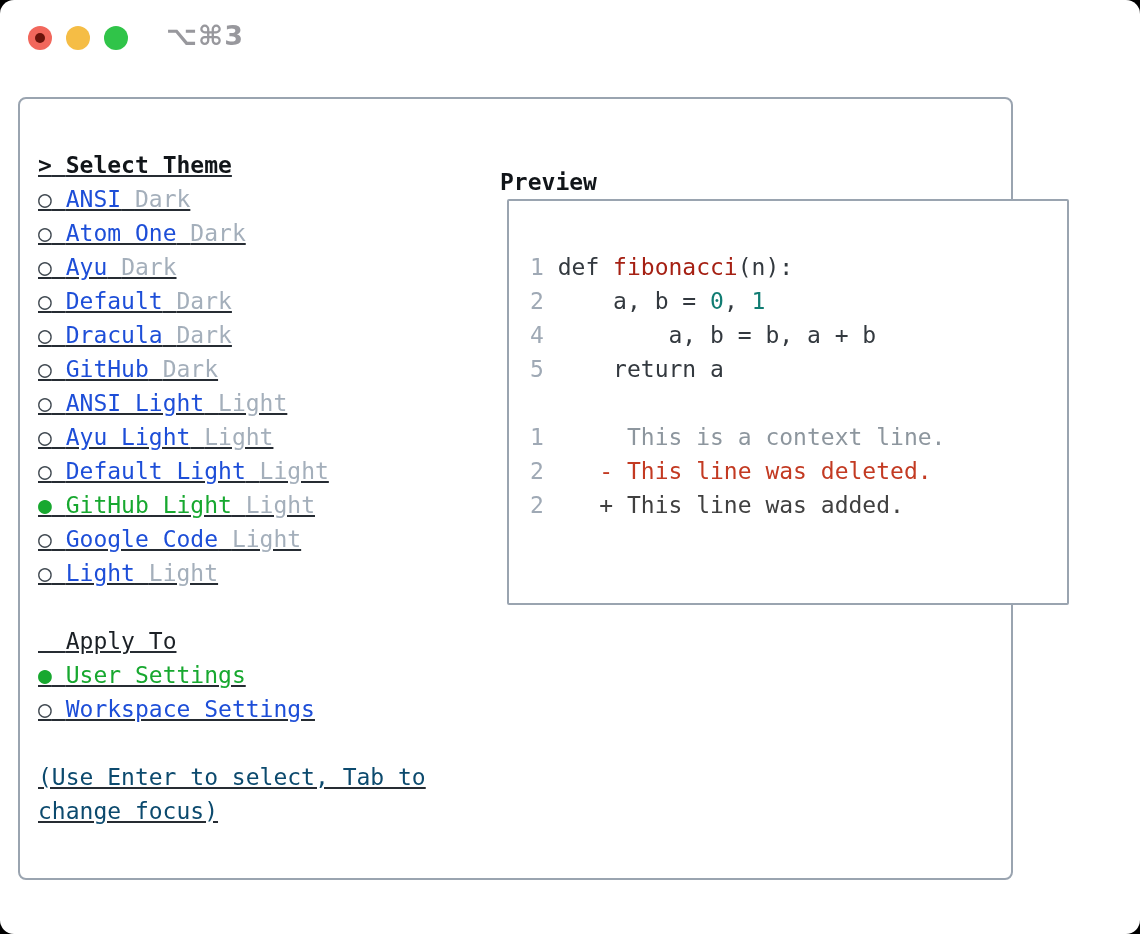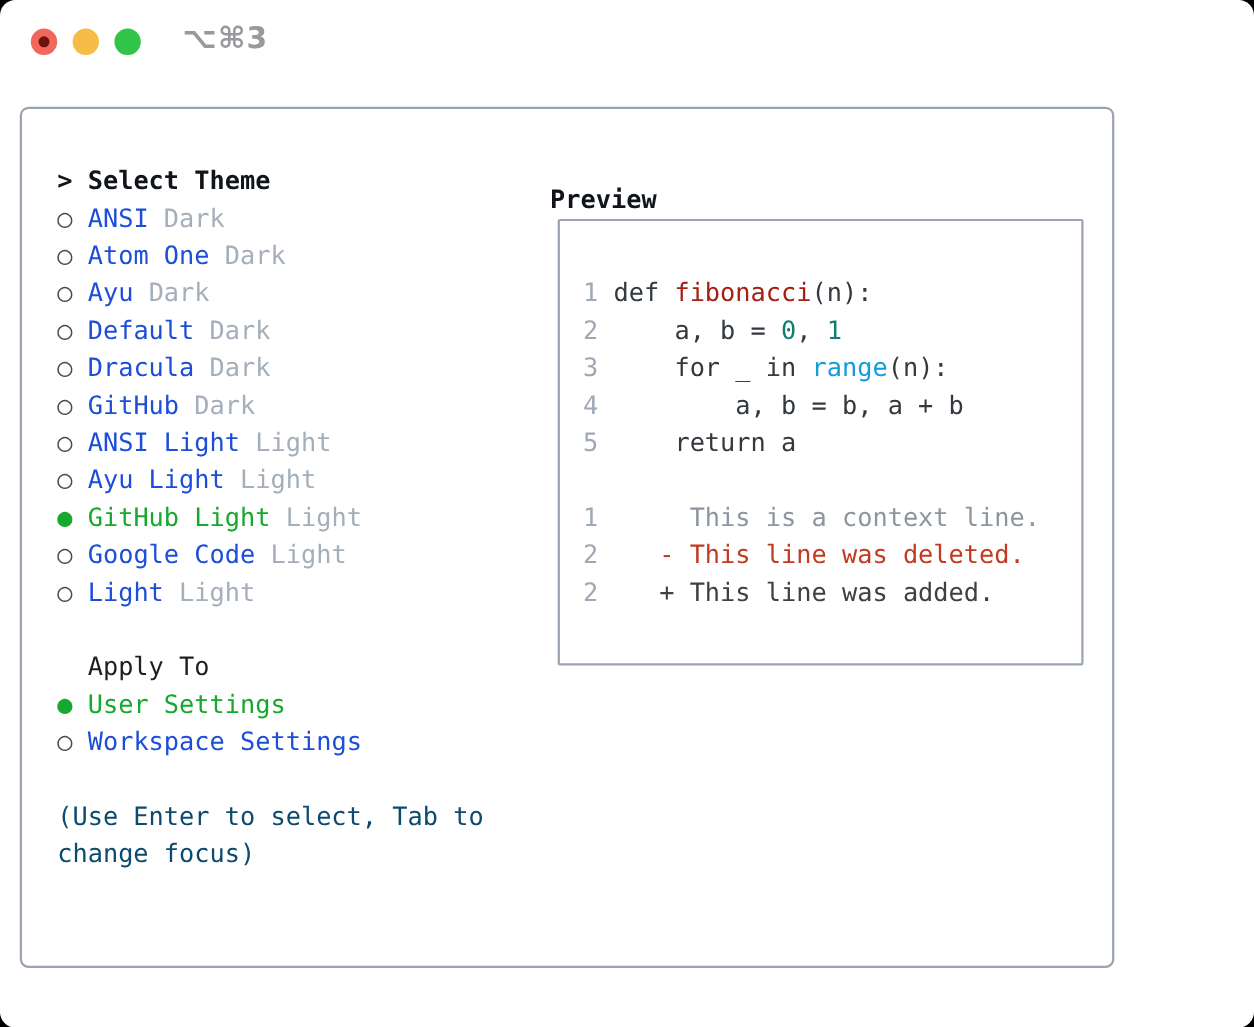--- a/index.html
+++ b/index.html
@@ -31,41 +31,42 @@
   }
   
   .panel{
     position:absolute;left:18px;top:97px;
     width:995px;height:783px;box-sizing:border-box;
     border:2px solid #9aa4b0;border-radius:8px;
     background:#fff;
   }
   .row{height:34px;white-space:pre;}
   .list{
-    position:absolute;left:32px;top:49px;
+    position:absolute;left:18px;top:49px;
     font:23px/34px "DejaVu Sans Mono", monospace;
     color:#262c33;
+    text-decoration:underline;
   }
   .prompt,.hdr{font-weight:bold;color:#111519;}
   .hdr2{color:#1b2025;}
   .bullet{color:#454d55;}
   .bullet.sel{color:#17a82f;}
   .name{color:#1d4ed8;}
   .name.sel{color:#17a82f;}
   .tag{color:#a4afbb;}
   .hint{color:#0c4a6e;}
   
   .preview-title{
     position:absolute;left:480px;top:66px;
     font:bold 23px/34px "DejaVu Sans Mono", monospace;
     color:#111519;
   }
   .preview-box{
     position:absolute;left:487px;top:100px;
-    width:478px;height:406px;box-sizing:border-box;
+    width:562px;height:406px;box-sizing:border-box;
     border:2px solid #9aa4b0;border-radius:2px;
     background:#fff;
   }
   .preview-lines{
     position:absolute;left:21px;top:15px;
     font:23px/34px "DejaVu Sans Mono", monospace;
     color:#33393f;
   }
   .gut{color:#9fa9b5;}
   .tk-kw,.tk-pl{color:#33393f;}
@@ -93,39 +94,39 @@
     <div class="list" id="theme-list">
         <div class="row"><span class="prompt">&gt;</span> <span class="hdr">Select Theme</span></div>
         <div class="row"><span class="bullet">○</span> <span class="name">ANSI</span> <span class="tag">Dark</span></div>
         <div class="row"><span class="bullet">○</span> <span class="name">Atom One</span> <span class="tag">Dark</span></div>
         <div class="row"><span class="bullet">○</span> <span class="name">Ayu</span> <span class="tag">Dark</span></div>
         <div class="row"><span class="bullet">○</span> <span class="name">Default</span> <span class="tag">Dark</span></div>
         <div class="row"><span class="bullet">○</span> <span class="name">Dracula</span> <span class="tag">Dark</span></div>
         <div class="row"><span class="bullet">○</span> <span class="name">GitHub</span> <span class="tag">Dark</span></div>
         <div class="row"><span class="bullet">○</span> <span class="name">ANSI Light</span> <span class="tag">Light</span></div>
         <div class="row"><span class="bullet">○</span> <span class="name">Ayu Light</span> <span class="tag">Light</span></div>
+        <div class="row"><span class="bullet">○</span> <span class="name">Default Light</span> <span class="tag">Light</span></div>
         <div class="row"><span class="bullet sel">●</span> <span class="name sel">GitHub Light</span> <span class="tag">Light</span></div>
         <div class="row"><span class="bullet">○</span> <span class="name">Google Code</span> <span class="tag">Light</span></div>
         <div class="row"><span class="bullet">○</span> <span class="name">Light</span> <span class="tag">Light</span></div>
         <div class="row"></div>
         <div class="row">  <span class="hdr2">Apply To</span></div>
         <div class="row"><span class="bullet sel">●</span> <span class="name sel">User Settings</span></div>
         <div class="row"><span class="bullet">○</span> <span class="name">Workspace Settings</span></div>
         <div class="row"></div>
         <div class="row"><span class="hint">(Use Enter to select, Tab to</span></div>
         <div class="row"><span class="hint">change focus)</span></div>
       </div>
 
     <div class="preview-title">Preview</div>
     <div class="preview-box">
       <div class="preview-lines" id="preview-lines">
           <div class="row"></div>
           <div class="row"><span class="gut">1 </span><span class="tk-kw">def </span><span class="tk-fn">fibonacci</span><span class="tk-pl">(n):</span></div>
           <div class="row"><span class="gut">2 </span><span class="tk-pl">    a, b = </span><span class="tk-nu">0</span><span class="tk-pl">, </span><span class="tk-nu">1</span></div>
-          <div class="row"><span class="gut">3 </span><span class="tk-pl">    for _ in </span><span class="tk-bi">range</span><span class="tk-pl">(n):</span></div>
           <div class="row"><span class="gut">4 </span><span class="tk-pl">        a, b = b, a + b</span></div>
           <div class="row"><span class="gut">5 </span><span class="tk-pl">    return a</span></div>
           <div class="row"></div>
           <div class="row"><span class="gut">1 </span><span class="tk-ctx">     This is a context line.</span></div>
           <div class="row"><span class="gut">2 </span><span class="tk-del">   - This line was deleted.</span></div>
           <div class="row"><span class="gut">2 </span><span class="tk-add">   + This line was added.</span></div>
         </div>
     </div>
   </div>
 </div>

